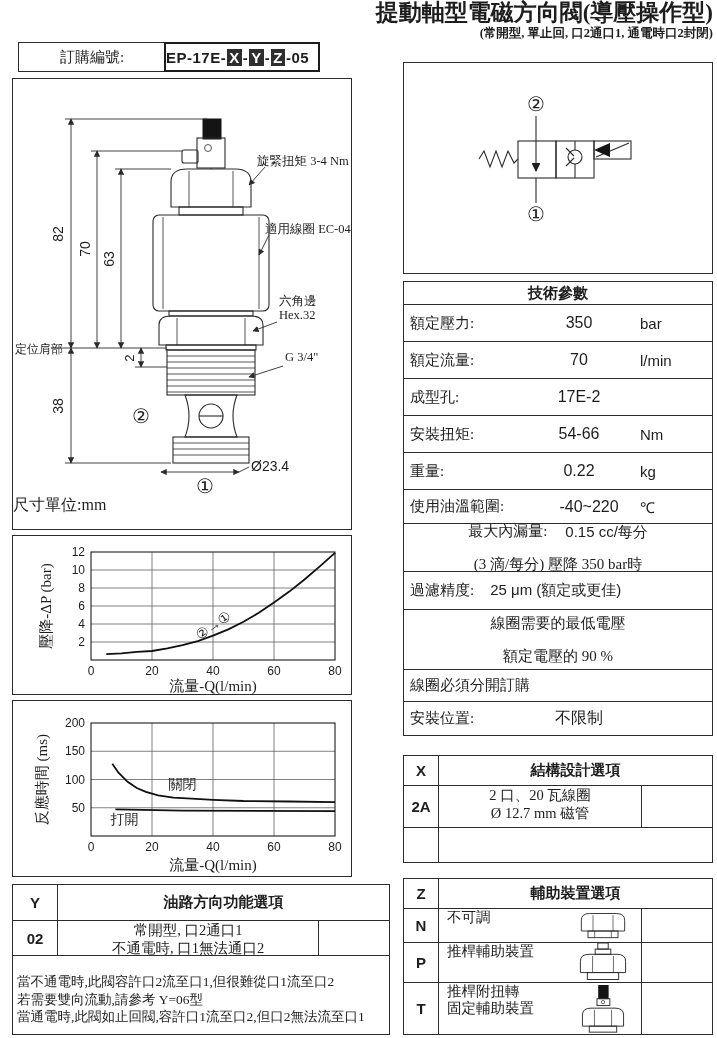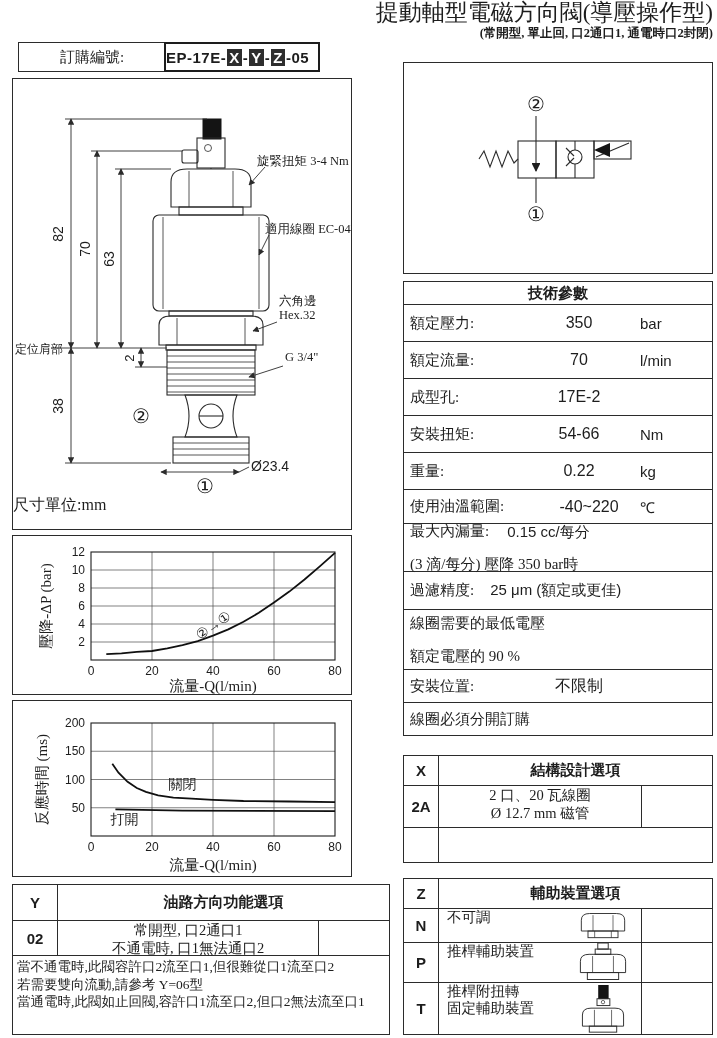--- a/index.html
+++ b/index.html
@@ -1,21 +1,21 @@
 <!DOCTYPE html>
 <html><head>
 <meta charset="utf-8">
 <style>
   html,body{margin:0;padding:0;background:#fff;}
   .page{position:relative;width:717px;height:1038px;background:#fff;overflow:hidden;
         font-family:"Liberation Serif",serif;color:#1d1d1d;}
   .box{position:absolute;border:1px solid #2b2b2b;background:#fff;box-sizing:border-box;}
   
   .title-block{position:absolute;top:0;right:4px;text-align:right;}
-  .title{font-size:23px;font-weight:normal;letter-spacing:0px;line-height:26px;}
+  .title{font-size:23px;font-weight:bold;letter-spacing:0px;line-height:26px;}
   .subtitle{font-size:12.5px;font-weight:bold;line-height:14px;}
   
   .order-box{left:18px;top:42px;width:302px;height:30px;display:flex;}
   .order-label{width:146px;font-size:15px;display:flex;align-items:center;justify-content:center;}
   .order-code{flex:1;border:2px solid #1d1d1d;margin:-1px;display:flex;align-items:center;justify-content:flex-start;
               font-family:"Liberation Sans",sans-serif;font-weight:bold;font-size:15px;letter-spacing:0.5px;}
   .order-code .inv{background:#2e2e2e;color:#fff;padding:0 2px;margin:0 1px;}
   
   svg text{font-family:"Liberation Serif",serif;fill:#1d1d1d;}
   svg .sans{font-family:"Liberation Sans",sans-serif;}
@@ -33,34 +33,34 @@
   .ann{font-size:14px;text-anchor:middle;}
   
   .tech-table{left:403px;top:281px;width:310px;height:455px;display:flex;flex-direction:column;}
   .tech-header{height:22px;border-bottom:1px solid #2b2b2b;display:flex;align-items:center;justify-content:center;
                font-weight:bold;font-size:15px;}
   .trow{border-bottom:1px solid #2b2b2b;display:flex;align-items:center;font-size:15px;padding:0 6px;box-sizing:border-box;}
   .trow:last-child{border-bottom:none;}
   .trow .lbl{width:108px;flex-shrink:0;}
   .trow .val{flex:1;text-align:center;font-family:"Liberation Sans",sans-serif;font-size:16px;}
   .trow .unit{width:66px;font-family:"Liberation Sans",sans-serif;font-size:15px;}
-  .trow.multi{flex-direction:column;align-items:flex-start;justify-content:center;gap:12px;}
+  .trow.multi{flex-direction:column;align-items:center;justify-content:center;gap:12px;}
   .trow.multi .ln{display:flex;align-items:center;line-height:21px;}
   .trow.multi .ln .v{font-family:"Liberation Sans",sans-serif;margin-left:18px;}
   
   .opt-table{display:flex;flex-direction:column;}
   .opt-row{display:flex;border-bottom:1px solid #2b2b2b;box-sizing:border-box;}
   .opt-row:last-child{border-bottom:none;}
   .opt-code{width:34px;flex-shrink:0;border-right:1px solid #2b2b2b;display:flex;align-items:center;justify-content:center;
             font-family:"Liberation Sans",sans-serif;font-weight:bold;font-size:15px;}
   .opt-head{flex:1;display:flex;align-items:center;justify-content:center;font-weight:bold;font-size:15px;}
   .opt-main{flex:1;display:flex;flex-direction:column;align-items:center;font-size:14.5px;line-height:18px;}
   .opt-main.left{align-items:flex-start;padding-left:8px;}
   .opt-empty{width:70px;flex-shrink:0;border-left:1px solid #2b2b2b;}
-  .y-notes{border-top:0;font-size:13.5px;line-height:17.5px;padding:2px 4px;}
+  .y-notes{border-top:0;font-size:13.5px;line-height:17.5px;padding:2px 4px;margin-top:15px;}
   .icon-cell{flex:1;display:flex;align-items:center;justify-content:flex-end;padding-right:10px;}
   .z-label{font-size:14.5px;line-height:17px;}
   .unit-note{position:absolute;left:0;top:416px;font-size:16px;}
 </style>
 </head>
 <body>
 
 <div class="page">
 
   <div class="title-block">
@@ -238,27 +238,27 @@
       <span class="ln">(3 滴/每分) 壓降 350 bar時</span>
     </div>
     <div class="trow" style="height:38px;">
       <span>過濾精度:</span>
       <span style="margin-left:16px;font-family:'Liberation Sans',sans-serif;">25 μm (額定或更佳)</span>
     </div>
     <div class="trow multi" style="height:60px;">
       <span class="ln">線圈需要的最低電壓</span>
       <span class="ln">額定電壓的 90 %</span>
     </div>
+    <div class="trow" style="height:32px;">
+      <span>線圈必須分開訂購</span>
+    </div>
     <div class="trow" style="height:34px;flex:1;">
       <span class="lbl">安裝位置:</span>
       <span class="val" style="text-align:center;">不限制</span>
       <span class="unit"></span>
-    </div>
-    <div class="trow" style="height:32px;">
-      <span>線圈必須分開訂購</span>
     </div>
   </div>
 
   <div class="box" style="left:12px;top:535px;width:340px;height:160px;">
     <svg id="chart-0" width="338" height="158" viewBox="0 0 338 158">
         <text x="78" y="139" class="tick-x">0</text>
         <line x1="139" y1="124" x2="139" y2="16" class="grid"></line>
         <text x="139" y="139" class="tick-x">20</text>
         <line x1="200" y1="124" x2="200" y2="16" class="grid"></line>
         <text x="200" y="139" class="tick-x">40</text>

